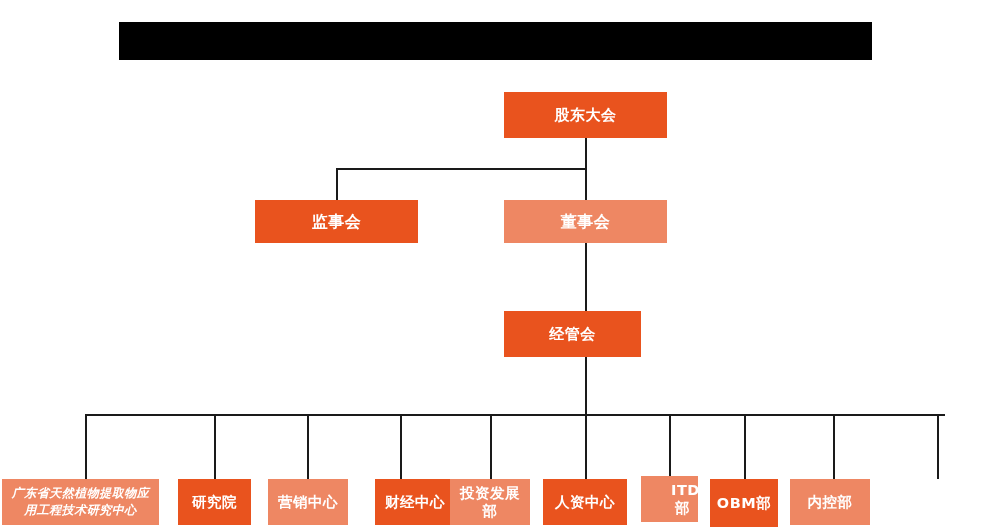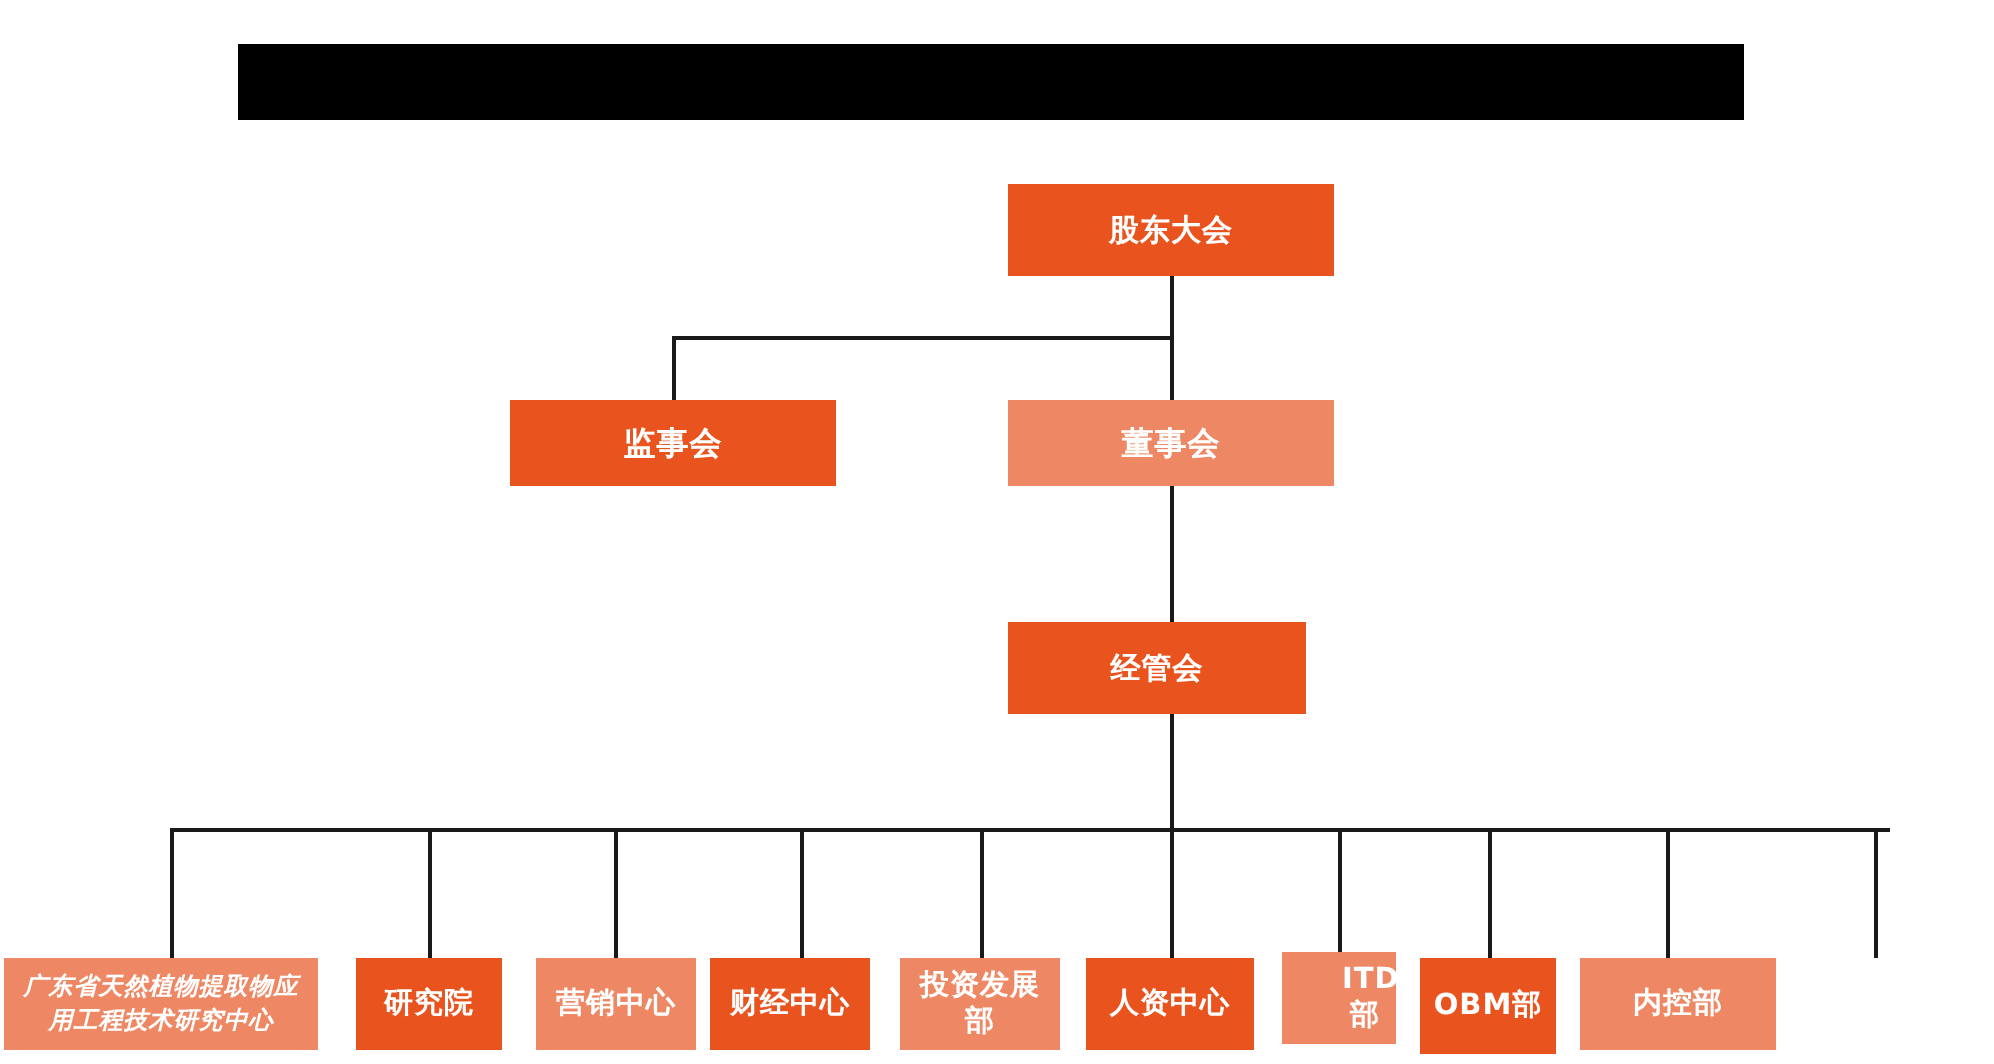--- a/index.html
+++ b/index.html
@@ -106,55 +106,55 @@
     <span class="lbl">股东大会</span>
   </div>
 
   <div class="node dark tier2" style="left:255px; top:200px; width:163px; height:43px;">
     <span class="lbl">监事会</span>
   </div>
   <div class="node light tier2" style="left:504px; top:200px; width:163px; height:43px;">
     <span class="lbl">董事会</span>
   </div>
 
-  <div class="node dark tier3" style="left:504px; top:311px; width:149px; height:46px;">
+  <div class="node dark tier3" style="left:504px; top:311px; width:137px; height:46px;">
     <span class="lbl">经管会</span>
   </div>
 
   <div class="node light leaf small" style="left:2px; top:479px; width:157px; height:46px;">
     <span class="lbl">广东省天然植物提取物应
 用工程技术研究中心</span>
   </div>
 
   <div class="node light leaf" style="left:268px; top:479px; width:80px; height:46px;">
     <span class="lbl">营销中心</span>
   </div>
 
   <div class="node dark leaf" style="left:178px; top:479px; width:73px; height:46px;">
     <span class="lbl">研究院</span>
   </div>
 
-  <div class="node dark leaf" style="left:355px; top:479px; width:80px; height:46px;justify-content:center;">
+  <div class="node dark leaf" style="left:375px; top:479px; width:80px; height:46px;justify-content:center;">
     <span class="lbl">财经中心</span>
   </div>
 
   <div class="node light leaf" style="left:450px; top:479px; width:80px; height:46px;">
     <span class="lbl">投资发展部</span>
   </div>
 
   <div class="node dark leaf" style="left:543px; top:479px; width:84px; height:46px;justify-content:center;">
     <span class="lbl">人资中心</span>
   </div>
 
   <div class="node light leaf" style="left:641px; top:476px; width:57px; height:46px;padding-left:26px;">
     <span class="lbl">ITD部</span>
   </div>
 
   <div class="node dark leaf" style="left:710px; top:479px; width:68px; height:48px;">
     <span class="lbl">OBM部</span>
   </div>
 
-  <div class="node light leaf" style="left:790px; top:479px; width:98px; height:46px;">
+  <div class="node light leaf" style="left:790px; top:479px; width:80px; height:46px;">
     <span class="lbl">内控部</span>
   </div>
 
 
 </div>
 
 </body></html>

